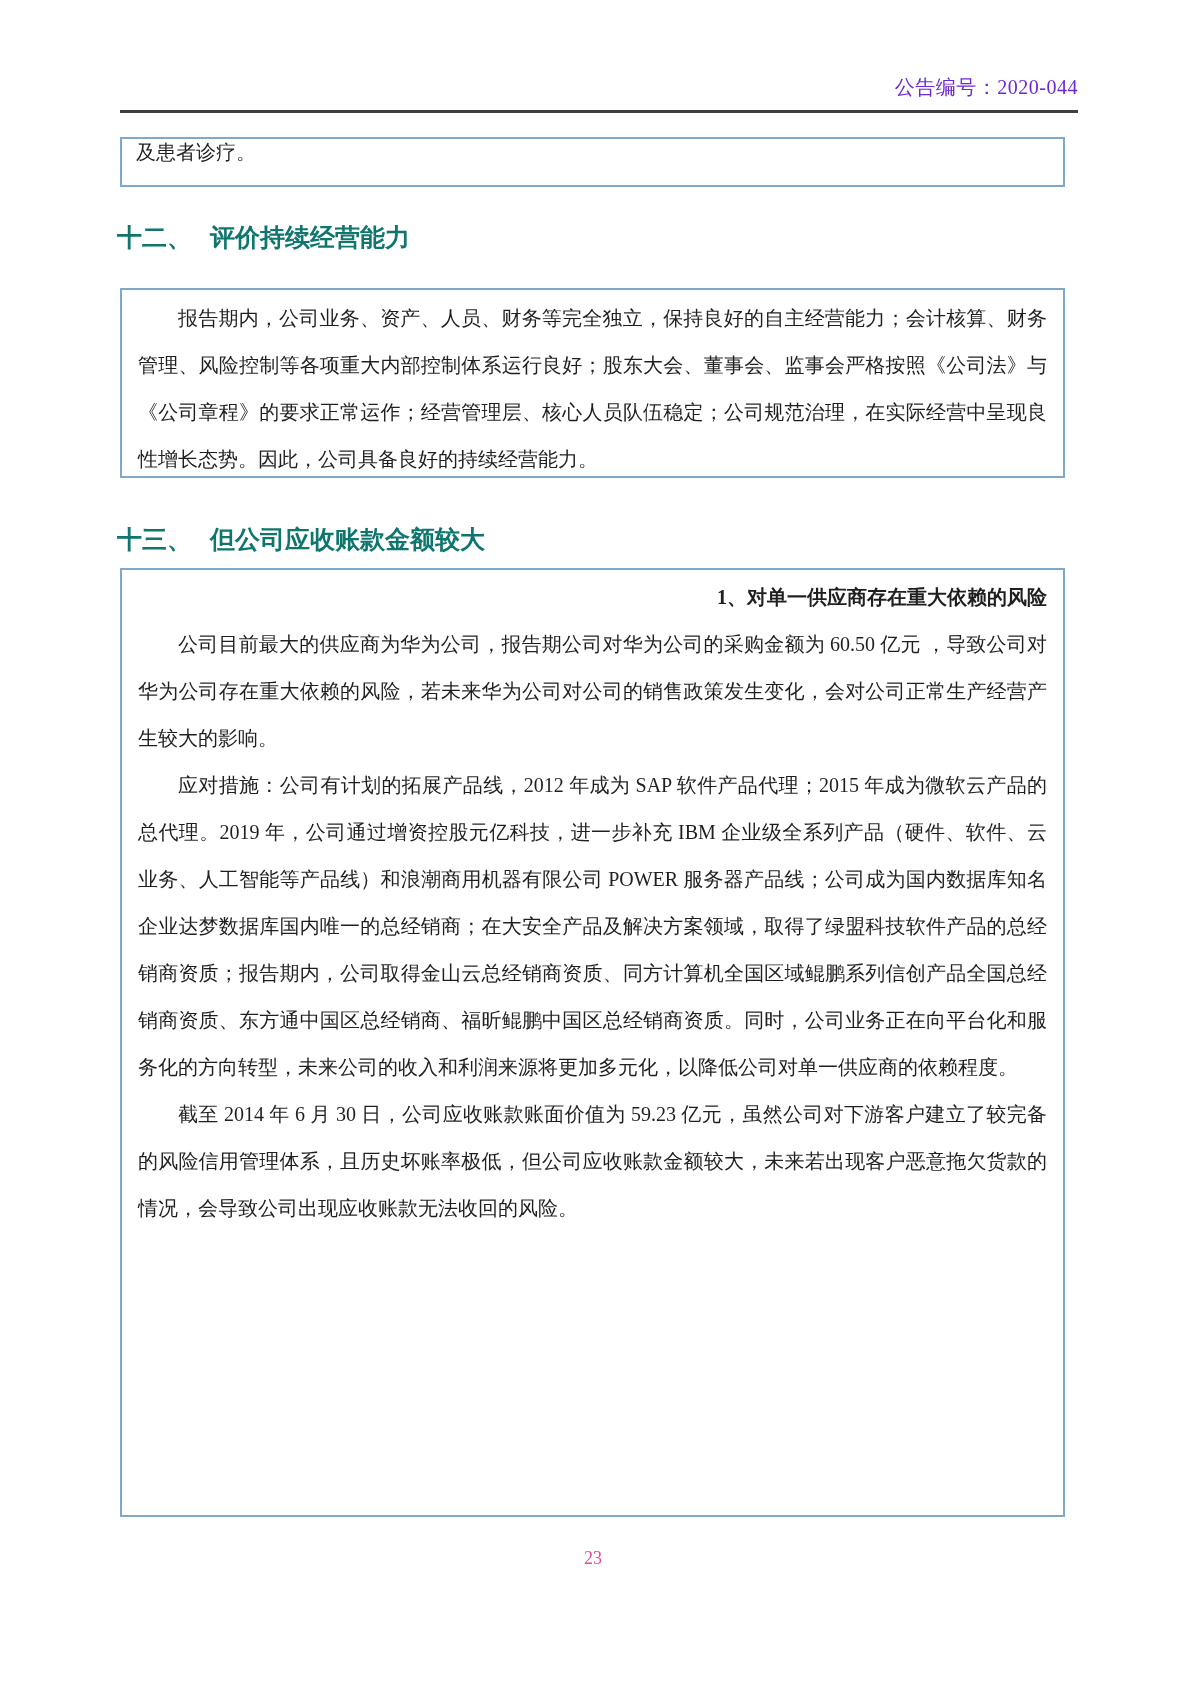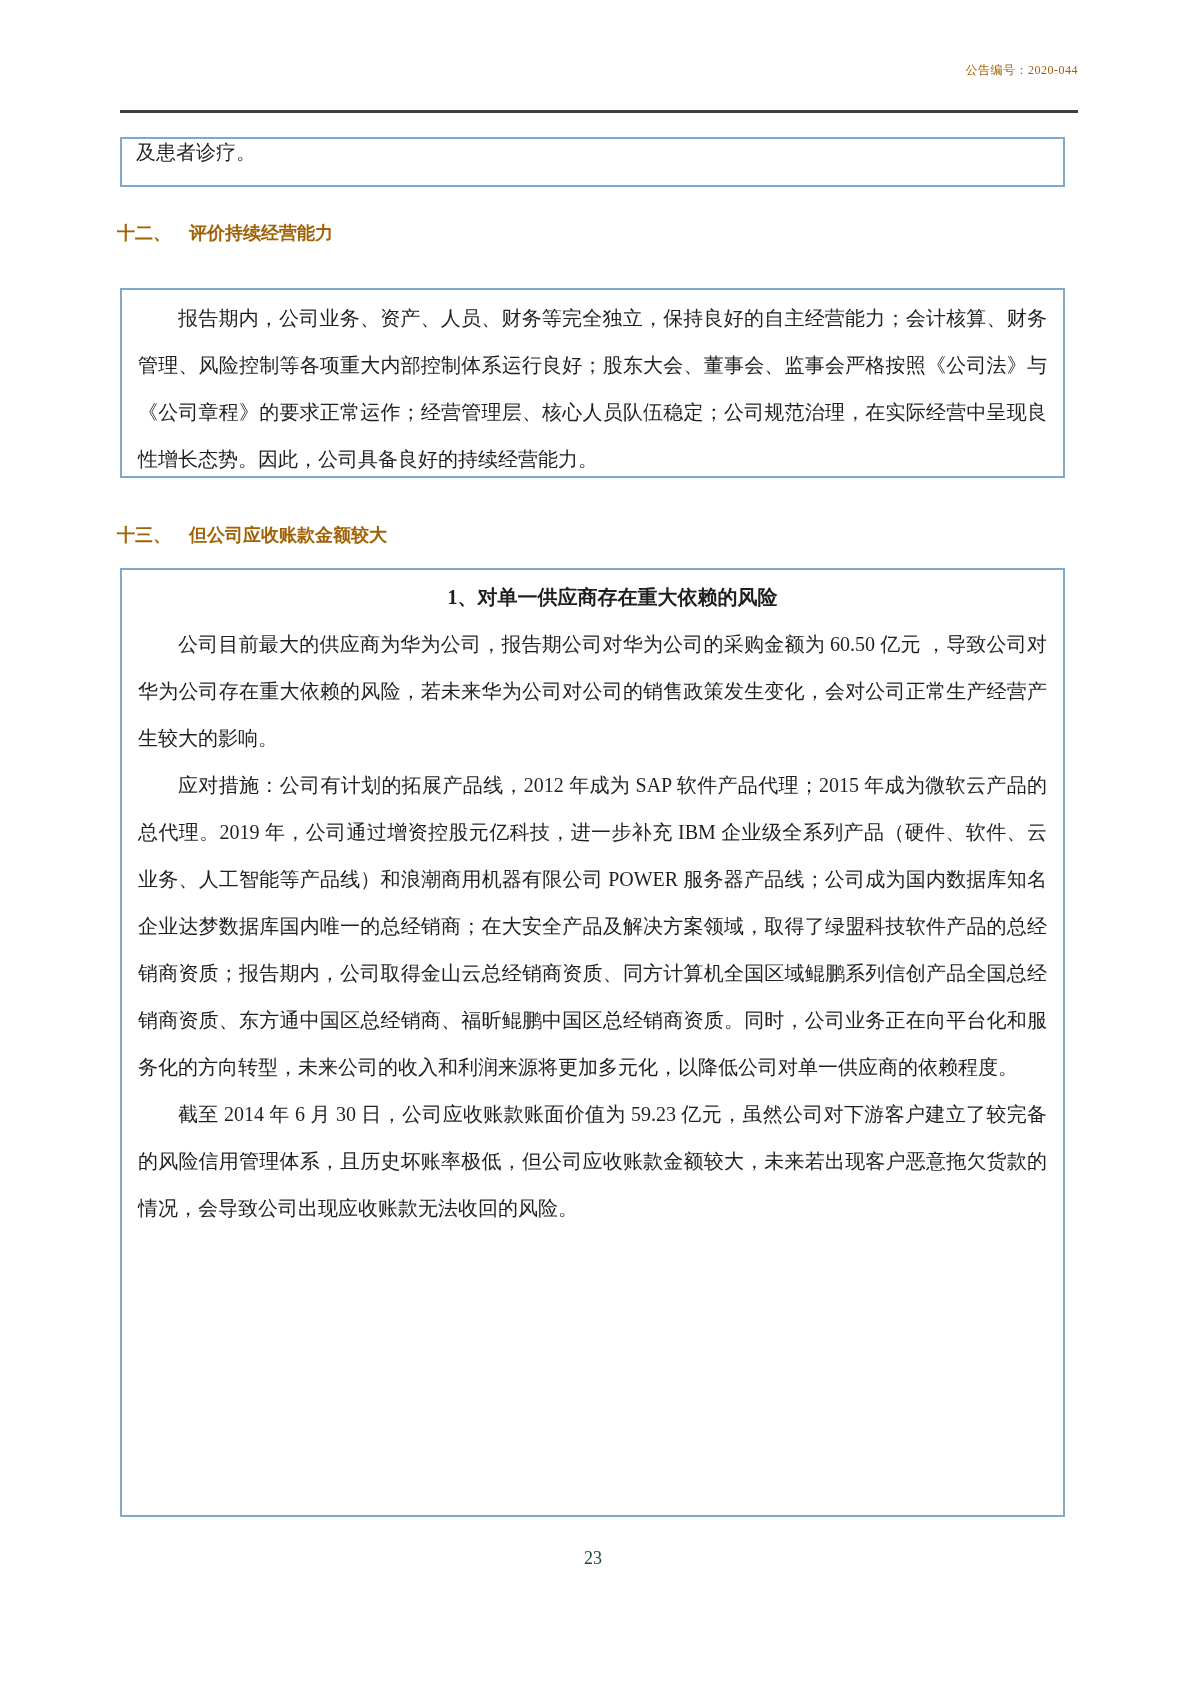--- a/index.html
+++ b/index.html
@@ -7,25 +7,25 @@
     position: relative;
     width: 1200px;
     height: 1697px;
     background: #ffffff;
     font-family: "Liberation Serif", "DejaVu Serif", serif;
     color: #1f1f1f;
     overflow: hidden;
   }
   .doc-number {
     position: absolute;
-    top: 62px;
+    top: 74px;
     right: 122px;
-    font-size: 12px;
+    font-size: 20px;
     letter-spacing: 0.5px;
-    color: #a16207;
+    color: #6d28d9;
     white-space: nowrap;
   }
   .header-rule {
     position: absolute;
     left: 120px;
     top: 110px;
     width: 958px;
     height: 3px;
     background: #3f3f3f;
   }
@@ -44,22 +44,22 @@
     display: flex;
     align-items: flex-start;
     padding: 0 14px;
     font-size: 20px;
   }
   .section-heading {
     position: absolute;
     left: 117px;
     font-family: Liberation Serif, serif;
     font-weight: bold;
-    font-size: 18px;
-    color: #a16207;
+    font-size: 25px;
+    color: #0f766e;
     white-space: nowrap;
   }
   .heading-12 { top: 221px; }
   .heading-13 { top: 523px; }
   .section-heading .sec-title { margin-left: 18px; }
   .box2 {
     top: 288px;
     height: 190px;
     padding: 5px 16px 0 16px;
     font-size: 20px;
@@ -70,30 +70,30 @@
     top: 568px;
     height: 949px;
     padding: 4px 16px 0 16px;
     font-size: 20px;
     line-height: 47px;
     text-align: justify;
   }
   .blue-box p { margin: 0; text-indent: 2em; }
   .blue-box p.subhead {
     font-weight: bold;
-    text-align: center;
+    text-align: right;
   }
   .page-number {
     position: absolute;
     top: 1548px;
     left: 0;
     width: 1186px;
     text-align: center;
     font-size: 18px;
-    color: #14532d;
+    color: #ec4899;
   }
 </style>
 </head>
 <body>
 
 <div class="page">
 
   <div class="doc-number">公告编号：2020-044</div>
 
   <div class="header-rule"></div>

